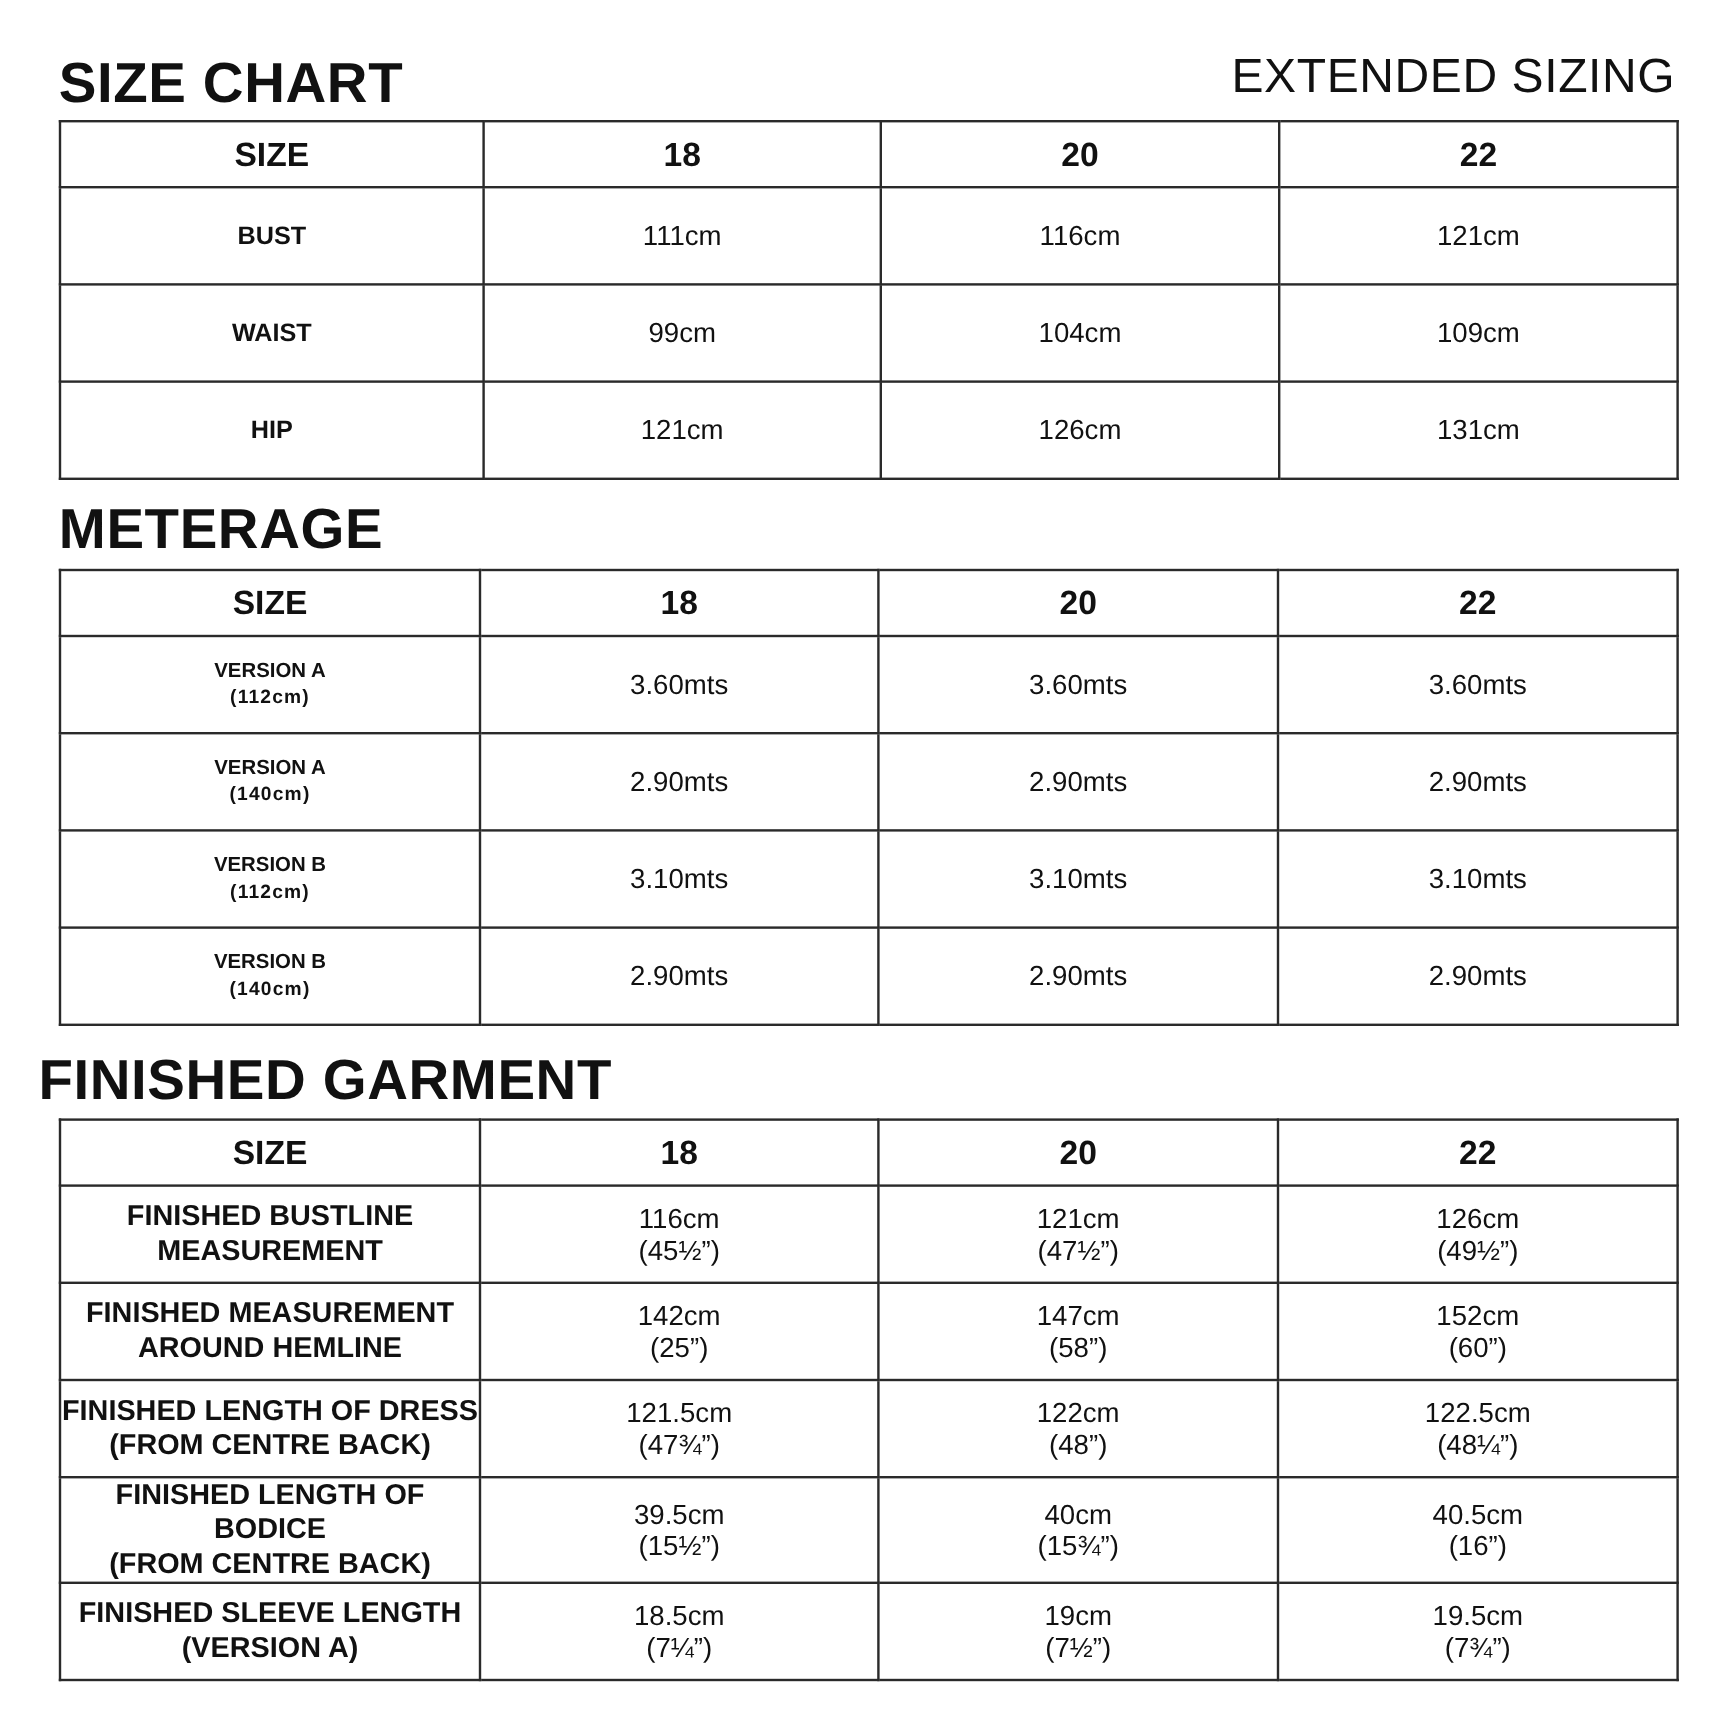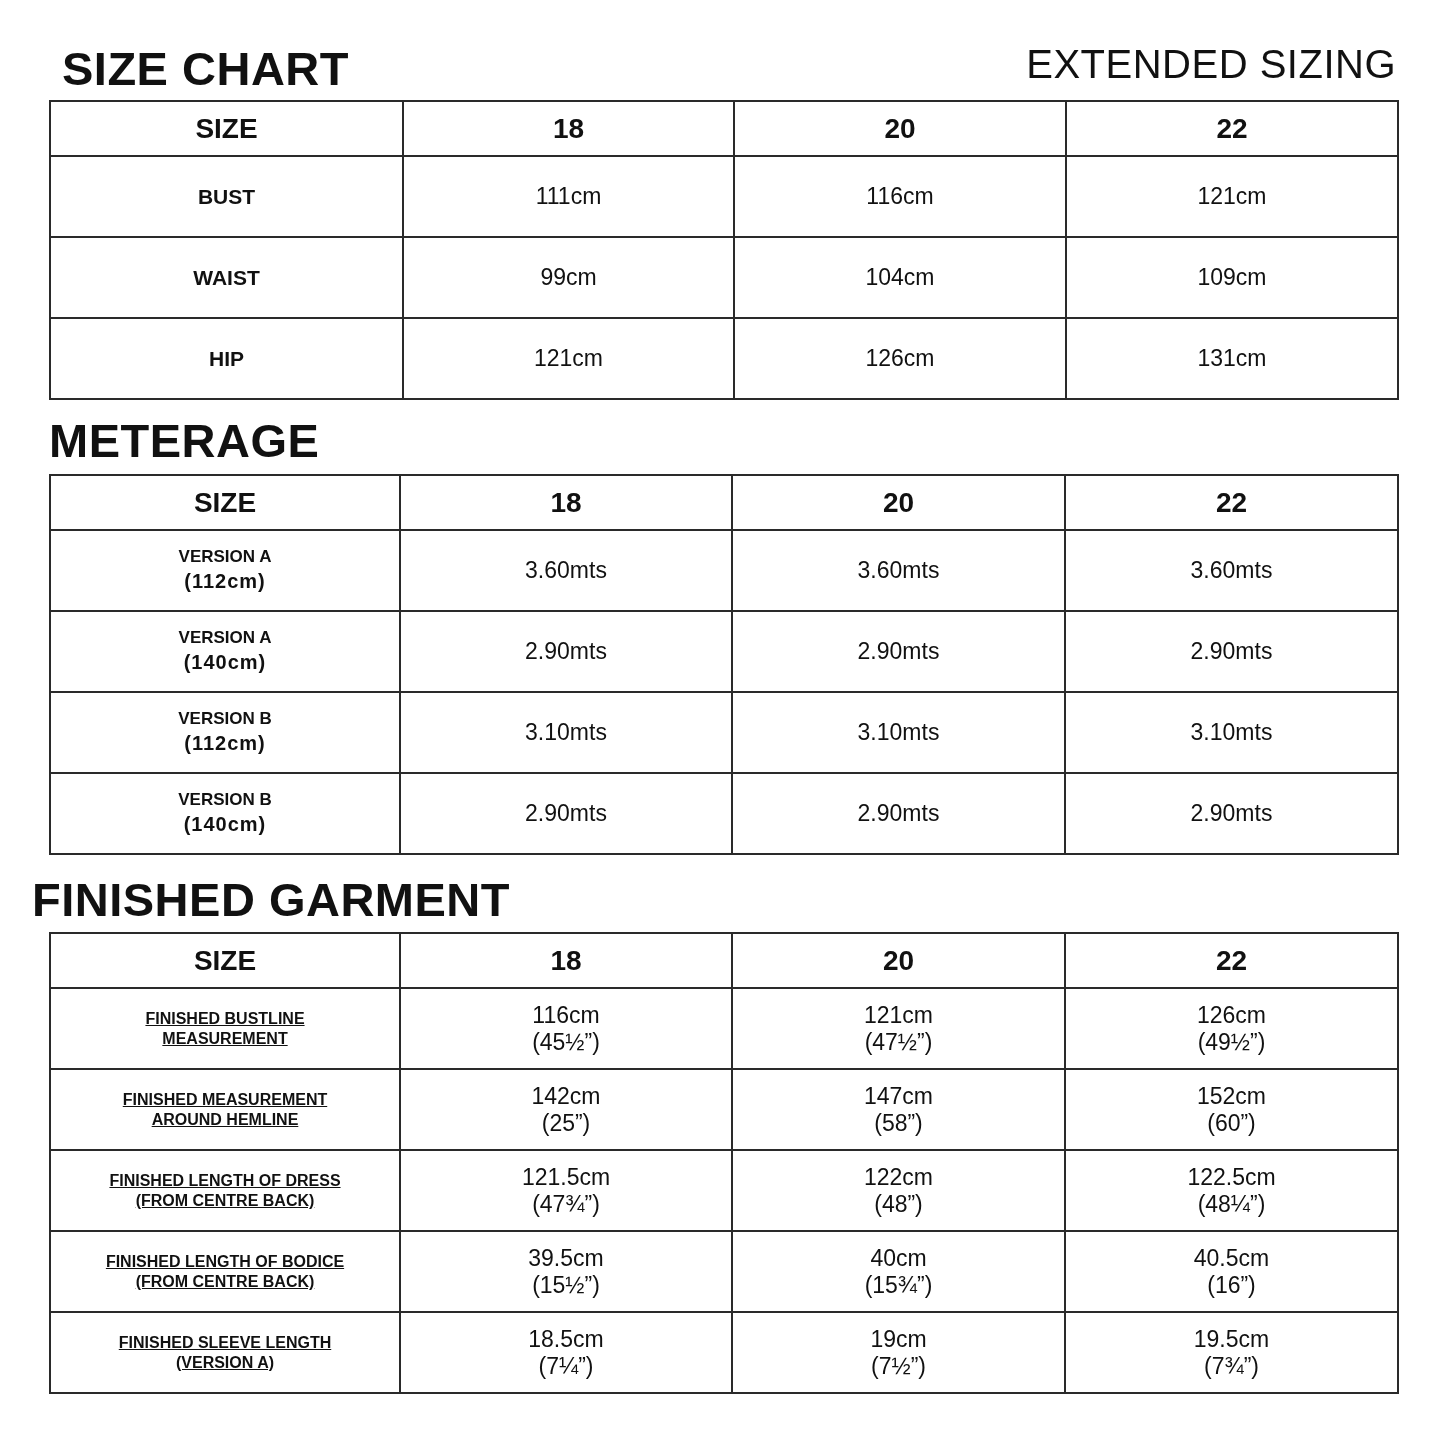--- a/index.html
+++ b/index.html
@@ -6,32 +6,32 @@
   body { width: 1445px; height: 1445px; position: relative; overflow: hidden;
          font-family: "Liberation Sans", "DejaVu Sans", sans-serif; color: #111111; }
   .title { position: absolute; font-weight: 700; font-size: 47px; letter-spacing: 0.5px; line-height: 1; }
   .subtitle { position: absolute; font-weight: 400; font-size: 40px; line-height: 1; right: 49px; top: 44px; letter-spacing: 0.5px; }
   table { position: absolute; left: 49px; width: 1348px; border-collapse: collapse; table-layout: fixed; }
   td, th { border: 2px solid #2a2a2a; text-align: center; vertical-align: middle; padding: 0; }
   th { font-weight: 700; font-size: 28px; height: 53px; margin-left: 13px; }
   td { font-size: 23px; font-weight: 400; }
   td.label { font-weight: 700; font-size: 21px; }
   td.label.small { font-size: 17px; line-height: 1.35; }
-  td.label.small .sub { font-weight: 700; font-size: 20px; display: block; letter-spacing: 1px; }
-  td.label.multi { font-size: 16px; line-height: 1.2; text-decoration: underline; }
+  td.label.small .sub { font-weight: 700; font-size: 16px; display: block; letter-spacing: 1px; }
+  td.label.multi { font-size: 24px; line-height: 1.2; }
   td .line { display: block; }
   td.val2 { font-size: 23px; line-height: 1.15; }
   .r1 td { height: 79px; }
   .r2 td { height: 79px; }
   .r3 td { height: 79px; }
 </style>
 </head>
 <body>
 
-<div class="title" style="left:49px; top:45px;margin-left:13px;">SIZE CHART</div>
+<div class="title" style="left:49px; top:45px;">SIZE CHART</div>
 <div class="subtitle">EXTENDED SIZING</div>
 
 <table style="top:100px;">
   <colgroup>
       <col style="width:353px">
       <col style="width:331px">
       <col style="width:332px">
       <col style="width:332px">
     </colgroup>
   <tbody>

